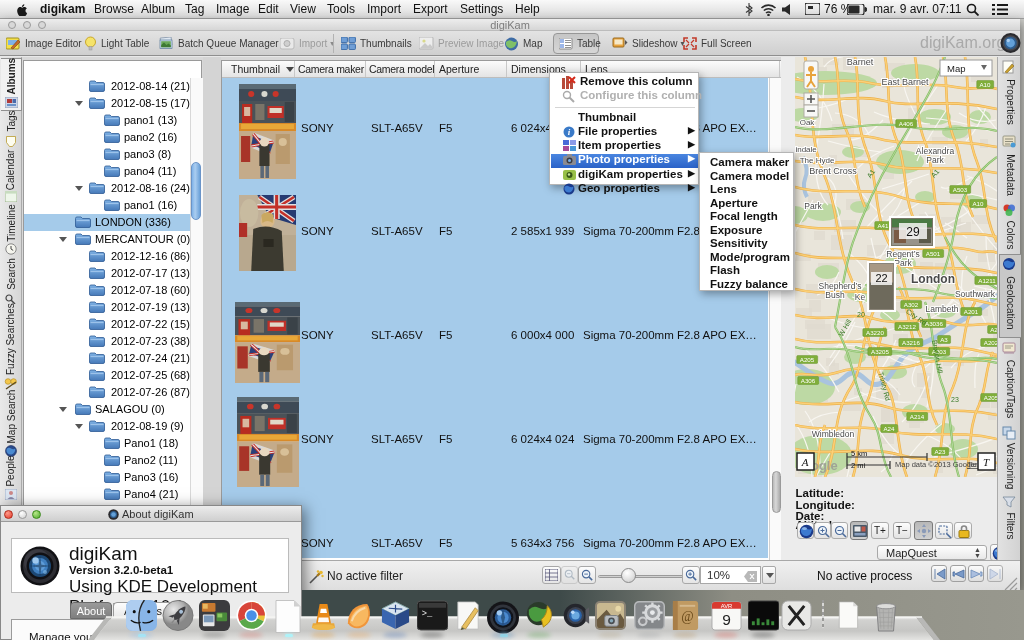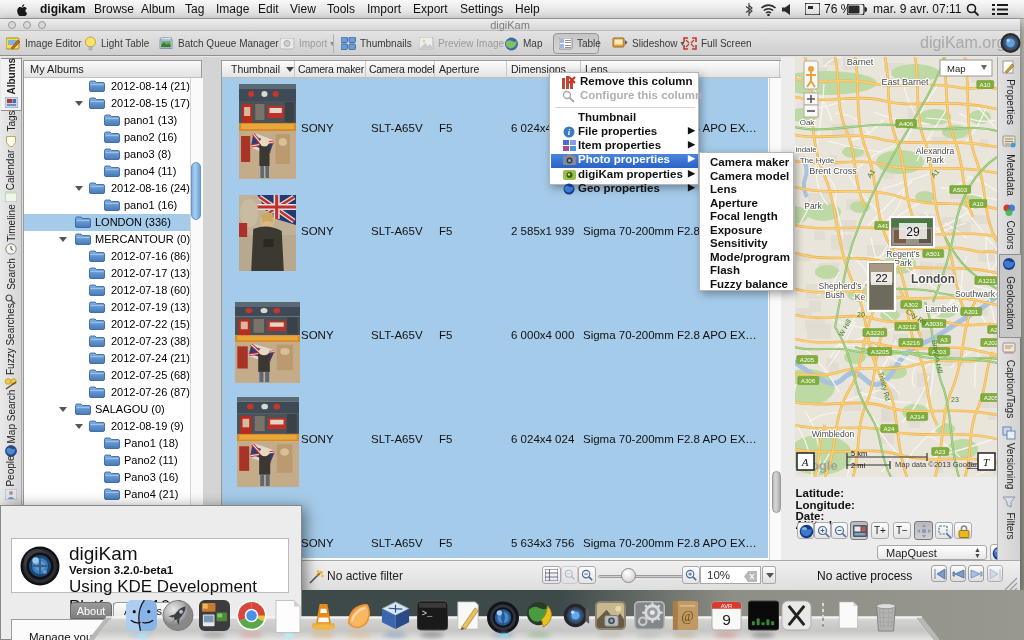--- a/index.html
+++ b/index.html
@@ -215,21 +215,20 @@
           <circle cx="6" cy="6" r="5.5" fill="none" stroke="#1a2a5a" stroke-width=".6"></circle>
         </svg>
       <div class="vtxtL" style="left:-5px;top:407px;width:32px;text-align:center;">People</div>
       <svg class="abs" style="left:5px;top:432px;" width="12" height="11" viewBox="0 0 12 11">
           <rect x="0" y="0" width="12" height="11" rx="1" fill="#dce6f2" stroke="#8a9ab8" stroke-width=".7"></rect>
           <circle cx="6" cy="4" r="2" fill="#c88"></circle>
           <path d="M2.5 10 Q6 6 9.5 10 Z" fill="#88a"></path>
         </svg>
     </div>
     <div id="treepanel">
-        <div id="treehdr">My Albums</div>
         <div id="tree"><svg width="0" height="0">
             <defs>
               <linearGradient id="fg" x1="0" y1="0" x2="0" y2="1">
                 <stop offset="0" stop-color="#7eb1e4"></stop>
                 <stop offset="1" stop-color="#4679b8"></stop>
               </linearGradient>
             </defs>
           </svg>
 <svg class="fold" style="left:65px;top:19px" width="16" height="12" viewBox="0 0 16 12">
             <path d="M0.5 2.5 A1.5 1.5 0 0 1 2 1 H6 L7.5 2.5 H14 A1.5 1.5 0 0 1 15.5 4 V10 A1.5 1.5 0 0 1 14 11.5 H2 A1.5 1.5 0 0 1 0.5 10 Z" fill="url(#fg)" stroke="#2d5a94" stroke-width=".8"></path>
@@ -282,21 +281,21 @@
 <div class="arr" style="left:35px;top:176px;"></div>
 <svg class="fold" style="left:51px;top:172px" width="16" height="12" viewBox="0 0 16 12">
             <path d="M0.5 2.5 A1.5 1.5 0 0 1 2 1 H6 L7.5 2.5 H14 A1.5 1.5 0 0 1 15.5 4 V10 A1.5 1.5 0 0 1 14 11.5 H2 A1.5 1.5 0 0 1 0.5 10 Z" fill="url(#fg)" stroke="#2d5a94" stroke-width=".8"></path>
             <path d="M1.5 4.5 H14.5" stroke="#9cc2ea" stroke-width="1.2"></path>
           </svg>
 <div class="trow" style="left:71px;top:170px;">MERCANTOUR (0)</div>
 <svg class="fold" style="left:65px;top:189px" width="16" height="12" viewBox="0 0 16 12">
             <path d="M0.5 2.5 A1.5 1.5 0 0 1 2 1 H6 L7.5 2.5 H14 A1.5 1.5 0 0 1 15.5 4 V10 A1.5 1.5 0 0 1 14 11.5 H2 A1.5 1.5 0 0 1 0.5 10 Z" fill="url(#fg)" stroke="#2d5a94" stroke-width=".8"></path>
             <path d="M1.5 4.5 H14.5" stroke="#9cc2ea" stroke-width="1.2"></path>
           </svg>
-<div class="trow" style="left:87px;top:187px;">2012-07-16 (86)</div>
+<div class="trow" style="left:87px;top:187px;">2012-12-16 (86)</div>
 <svg class="fold" style="left:65px;top:206px" width="16" height="12" viewBox="0 0 16 12">
             <path d="M0.5 2.5 A1.5 1.5 0 0 1 2 1 H6 L7.5 2.5 H14 A1.5 1.5 0 0 1 15.5 4 V10 A1.5 1.5 0 0 1 14 11.5 H2 A1.5 1.5 0 0 1 0.5 10 Z" fill="url(#fg)" stroke="#2d5a94" stroke-width=".8"></path>
             <path d="M1.5 4.5 H14.5" stroke="#9cc2ea" stroke-width="1.2"></path>
           </svg>
 <div class="trow" style="left:87px;top:204px;">2012-07-17 (13)</div>
 <svg class="fold" style="left:65px;top:223px" width="16" height="12" viewBox="0 0 16 12">
             <path d="M0.5 2.5 A1.5 1.5 0 0 1 2 1 H6 L7.5 2.5 H14 A1.5 1.5 0 0 1 15.5 4 V10 A1.5 1.5 0 0 1 14 11.5 H2 A1.5 1.5 0 0 1 0.5 10 Z" fill="url(#fg)" stroke="#2d5a94" stroke-width=".8"></path>
             <path d="M1.5 4.5 H14.5" stroke="#9cc2ea" stroke-width="1.2"></path>
           </svg>
 <div class="trow" style="left:87px;top:221px;">2012-07-18 (60)</div>
@@ -1080,20 +1079,31 @@
       <div class="abs" style="left:987px;top:4px;width:16px;height:17px;background:linear-gradient(#fbfbfb,#dedede);border:1px solid #a0a0a0;border-radius:3px;opacity:0.8;"><svg width="13" height="12" viewBox="0 0 13 12" style="margin:2px 0 0 1px">
           <path d="M11 1 V11 M9 6 L1 1 V11 Z" fill="#c8d4e8" stroke="#98a8c8" stroke-width=".8"></path>
         </svg></div>
       <svg class="abs" style="left:1004px;top:16px" width="14" height="13">
         <path d="M13 1 L1 13 M13 6 L6 13 M13 11 L11 13" stroke="#9a9a9a" stroke-width="1.2"></path>
       </svg>
     </div>
 </div>
 
 <div id="about">
+<div class="abs" style="left:0;top:0;width:300px;height:16px;background:linear-gradient(#ececec,#cfcfcf);border-bottom:1px solid #9a9a9a;">
+  <div class="abs" style="left:3px;top:3.5px;width:9px;height:9px;border-radius:50%;background:radial-gradient(circle at 35% 30%,#ff9a8a,#e33a2a);border:.5px solid #b02a1a;"></div>
+  <div class="abs" style="left:17px;top:3.5px;width:9px;height:9px;border-radius:50%;background:radial-gradient(circle at 35% 30%,#ffffff,#cfcfcf);border:.5px solid #9a9a9a;"></div>
+  <div class="abs" style="left:31px;top:3.5px;width:9px;height:9px;border-radius:50%;background:radial-gradient(circle at 35% 30%,#b8e88a,#4aa82a);border:.5px solid #3a8a1a;"></div>
+  <svg class="abs" style="left:107px;top:2.5px" width="11" height="11" viewBox="0 0 22 22">
+        <circle cx="11" cy="11" r="10.5" fill="#2a2a2e"></circle>
+        <circle cx="11" cy="11" r="7" fill="#2e5d8e"></circle>
+        <circle cx="11" cy="11" r="4.6" fill="#63a0d8"></circle>
+      </svg>
+  <div class="abs" style="left:121px;top:2px;font-size:11px;color:#333;">About digiKam</div>
+</div>
 <div class="abs" style="left:10px;top:32px;width:278px;height:55px;background:#fff;border:1px solid #bbb;">
   <svg class="abs" style="left:8px;top:7px" width="40" height="40" viewBox="0 0 40 40">
         <circle cx="20" cy="20" r="19.5" fill="#111114"></circle>
         <circle cx="20" cy="20" r="17" fill="#2c2c32"></circle>
         <circle cx="17" cy="16" r="13" fill="#44444c" opacity=".6"></circle>
         <circle cx="20" cy="20" r="13.5" fill="#101014"></circle>
         <circle cx="20" cy="20" r="11" fill="#1d4874"></circle>
         <circle cx="20" cy="20" r="8" fill="#3f7fc0"></circle>
         <circle cx="20" cy="20" r="5" fill="#5e9cd8"></circle>
         <circle cx="15.5" cy="14.5" r="3.2" fill="#9ec8ee"></circle>

